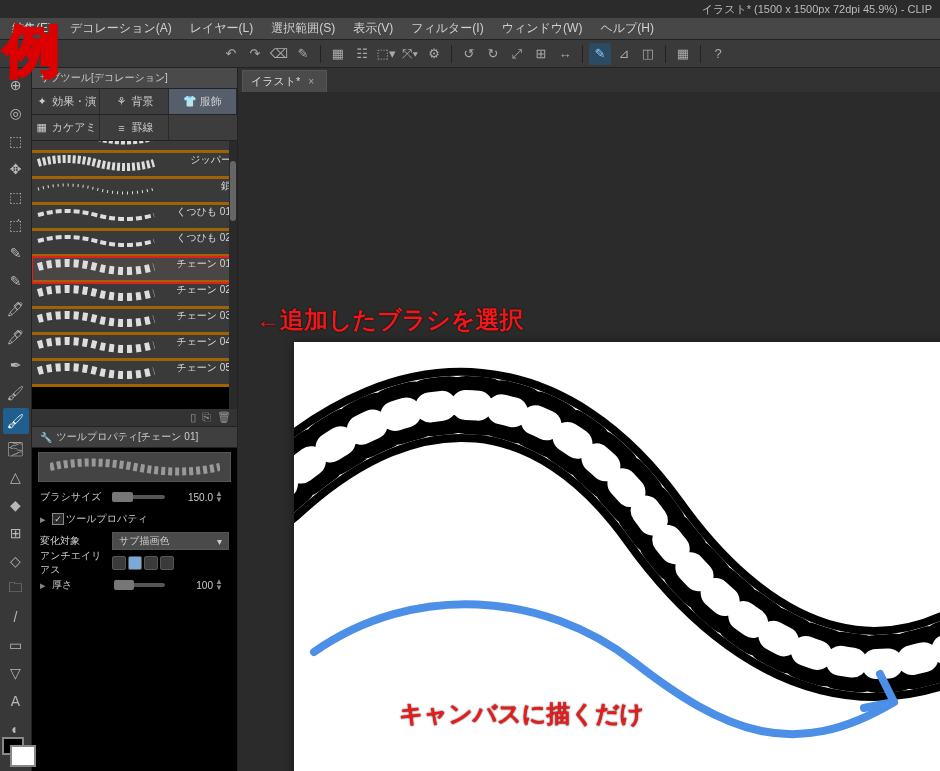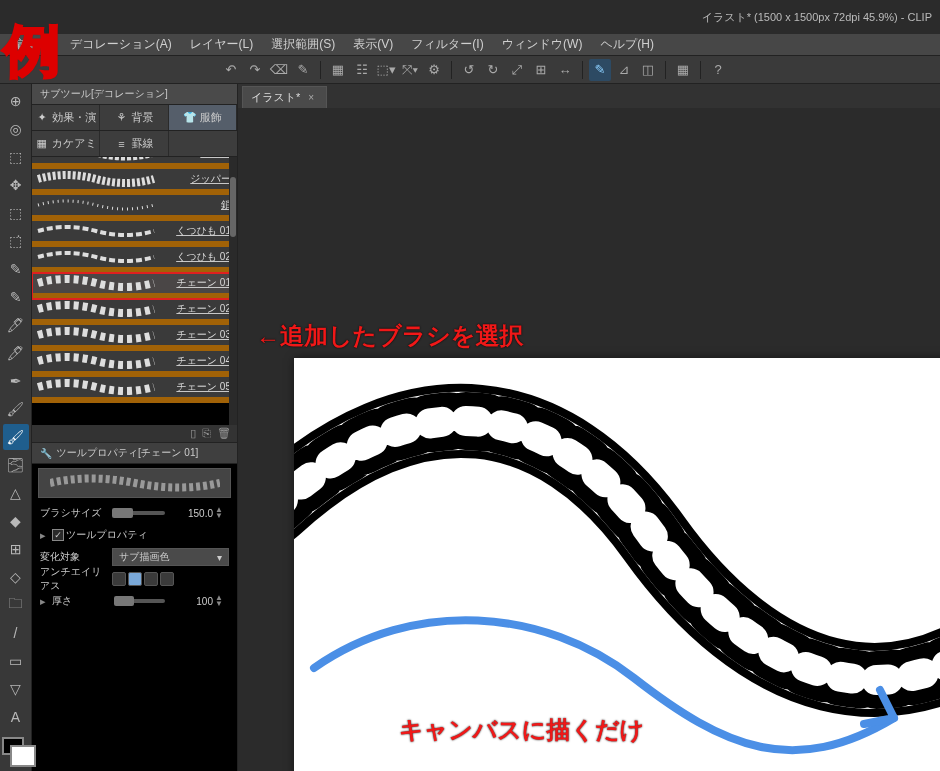--- a/index.html
+++ b/index.html
@@ -7,21 +7,21 @@
     width: 940px; height: 771px;
     background: #323232;
     font-family: "Meiryo", "Hiragino Kaku Gothic Pro", sans-serif;
     font-size: 11px;
     color: #c8c8c8;
     overflow: hidden;
     position: relative;
   }
   
   .titlebar {
-    height: 34px; background: #2b2b2b;
+    height: 18px; background: #2b2b2b;
     display: flex; justify-content: center; align-items: center;
     font-size: 11px; color: #bbb; padding: 0 8px;
     white-space: nowrap;
   }
   .titlebar .spacer { flex: 1; }
   
   .menubar {
     height: 22px; background: #474747;
     display: flex; align-items: center;
     padding-left: 4px; gap: 2px;
@@ -83,24 +83,23 @@
   }
   .cat-btn.active { background:#555e6a; }
   .cat-ico { width:14px; height:14px; display:inline-flex; align-items:center; justify-content:center; }
 
   
   .brush-list {
     flex: 0 0 auto; height: 268px;
     overflow:hidden; position:relative;
   }
   .brush-row {
-    height: 26px; display:flex; align-items:center;
-    background:#3a3a3a; border-bottom:6px solid #a16207;
+    height: 26px; display:flex; 
+    background:#3a3a3a; border-bottom:3px solid #a16207;
     padding-left:4px;
-    text-decoration:underline;
   }
   .brush-row.selected { outline:2px solid #e02020; outline-offset:-1px; background:#4a4646; }
   .brush-preview {
     width: 120px; height: 20px; margin-right:4px;
     display:flex; align-items:center; justify-content:center;
     overflow:hidden;
   }
   .brush-label { flex:1; font-size:10px; color:#d8d8d8; text-align:right; padding-right:6px; white-space:nowrap; }
   .brush-scroll { position:absolute; right:0; top:0; bottom:0; width:8px; background:#2a2a2a;}
   .brush-scroll::after { content:""; position:absolute; left:1px; right:1px; top:20px; height:60px; background:#666; border-radius:3px;}

